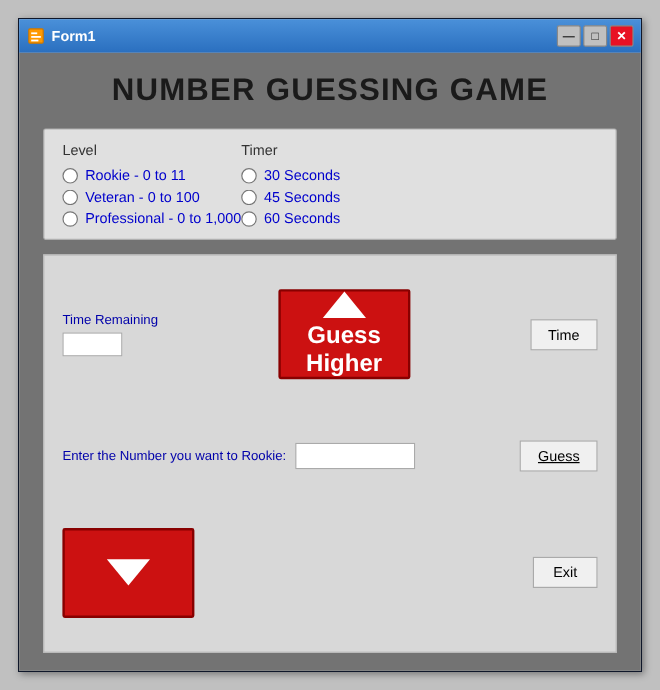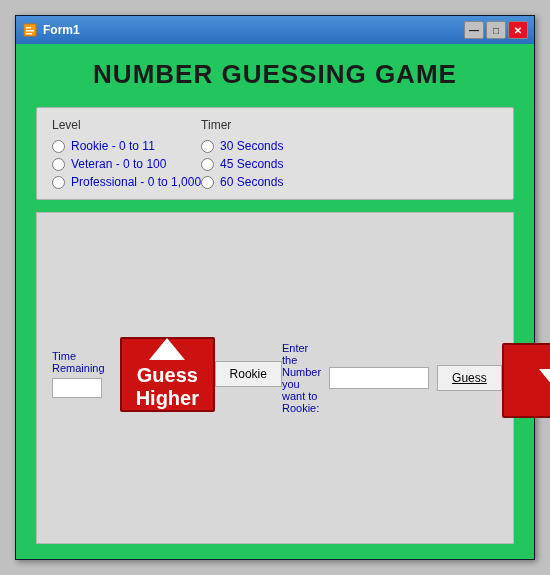--- a/index.html
+++ b/index.html
@@ -81,21 +81,21 @@
       color: #222;
     }
 
     .title-btn.close {
       background: #e81123;
       color: white;
     }
 
     .content {
       flex: 1;
-      background: #22c55e;
+      background: #737373;
       padding: 15px 20px;
       display: flex;
       flex-direction: column;
       gap: 12px;
     }
 
     .game-title {
       text-align: center;
       font-size: 26px;
       font-weight: 900;
@@ -144,21 +144,21 @@
       color: #0000cc;
       cursor: pointer;
     }
 
     .game-area {
       flex: 1;
       background: #d8d8d8;
       border: 1px solid #b8b8b8;
       padding: 10px 15px;
       display: flex;
-      flex-direction: row;
+      flex-direction: column;
       justify-content: space-around;
     }
 
     .row1 {
       display: flex;
       align-items: center;
       justify-content: space-between;
       margin-bottom: 8px;
     }
 
@@ -366,21 +366,21 @@
           <span class="time-label">Time Remaining</span>
           <div class="time-box"></div>
         </div>
 
         <button class="guess-higher-btn">
           <div class="arrow-up"></div>
           <span>Guess Higher</span>
         </button>
 
         <div class="row1-right">
-          <button class="clear-btn">Rookie</button>
+          <button class="clear-btn">Time</button>
         </div>
       </div>
 
       <div class="row2">
         <span class="enter-label">Enter the Number you want to Rookie:</span>
         <input class="guess-input" type="text" style="">
         <button class="guess-btn">Guess</button>
       </div>
 
       <div class="row3">

